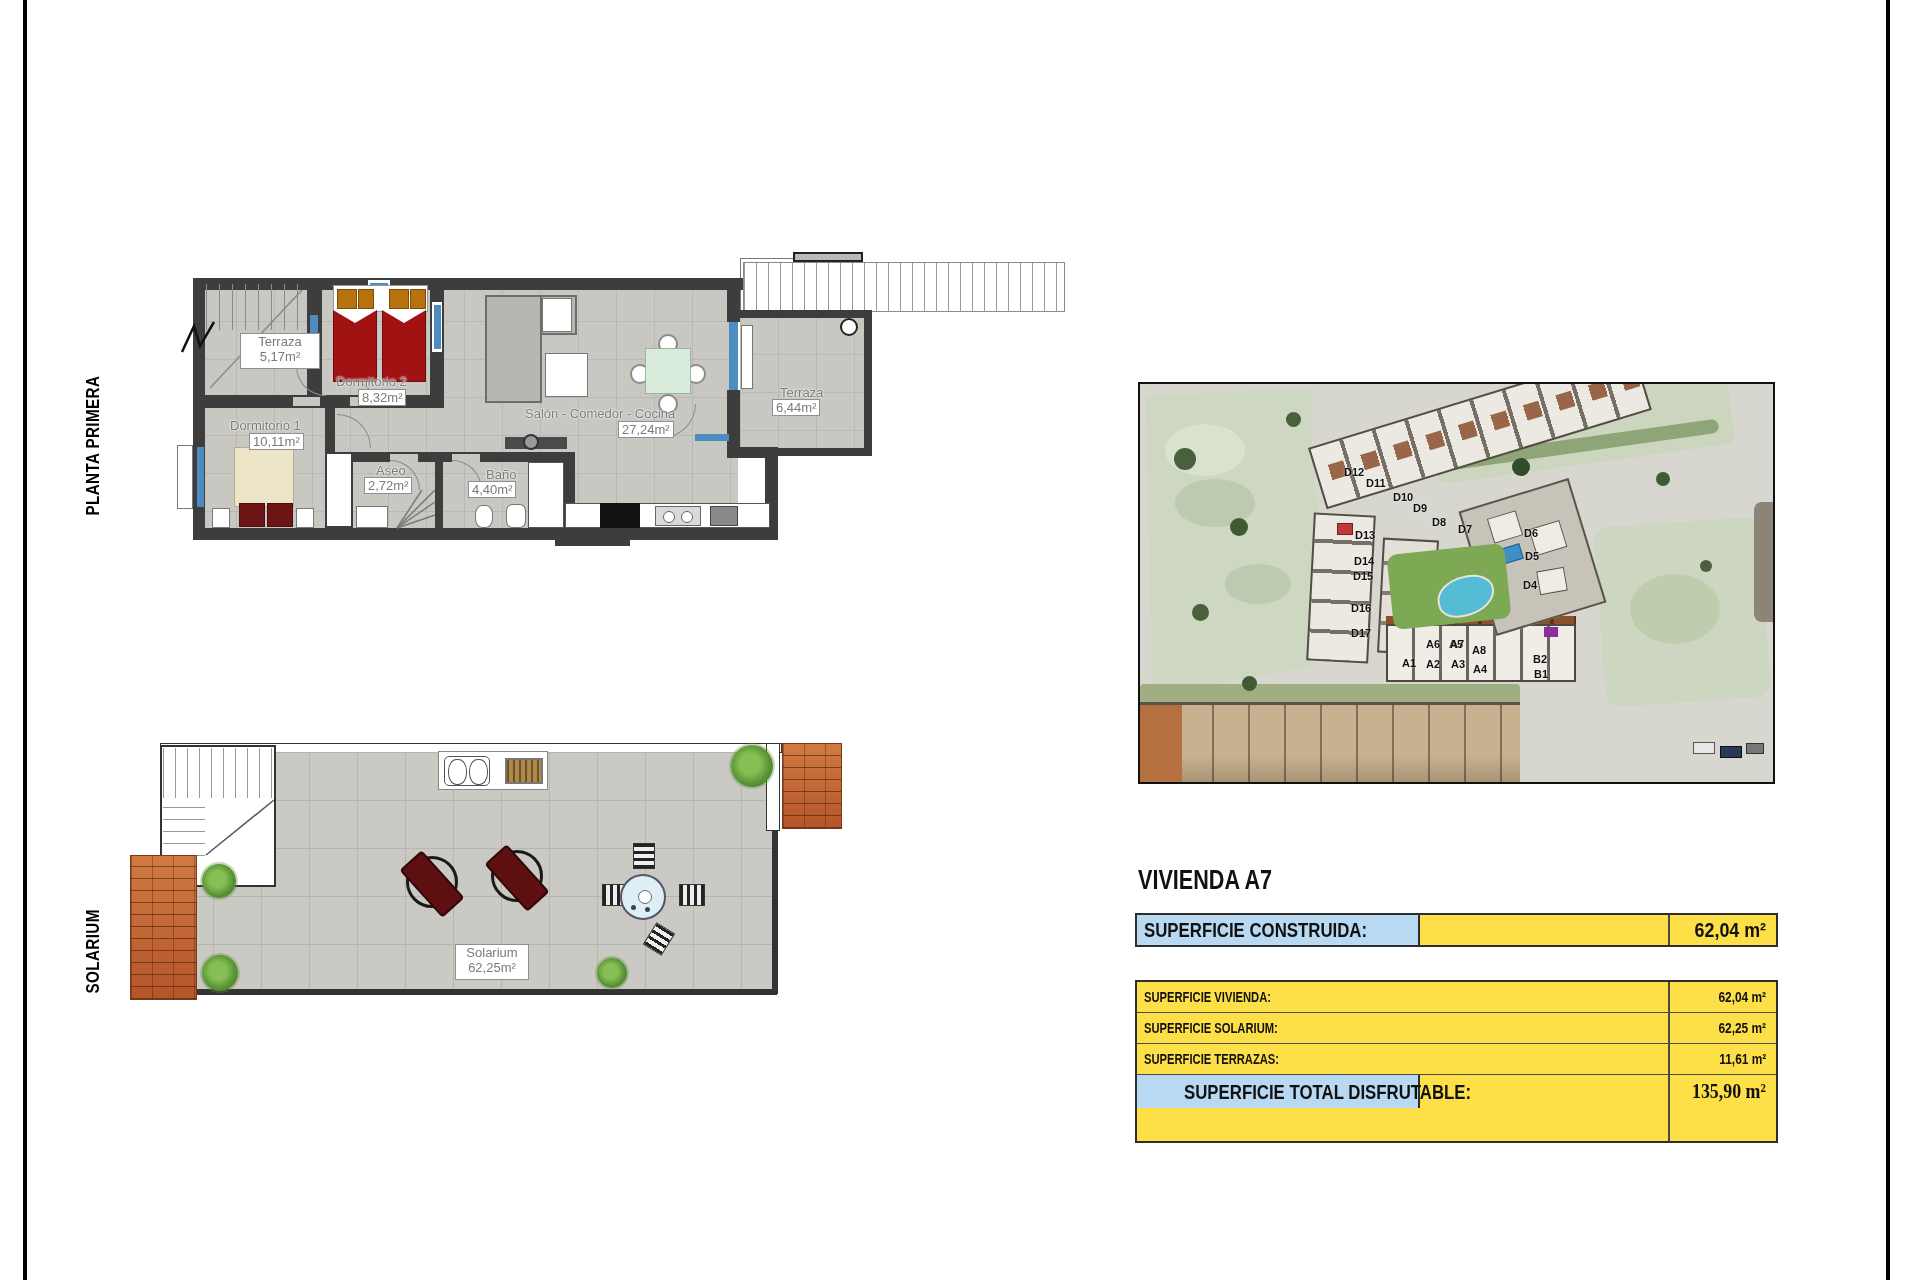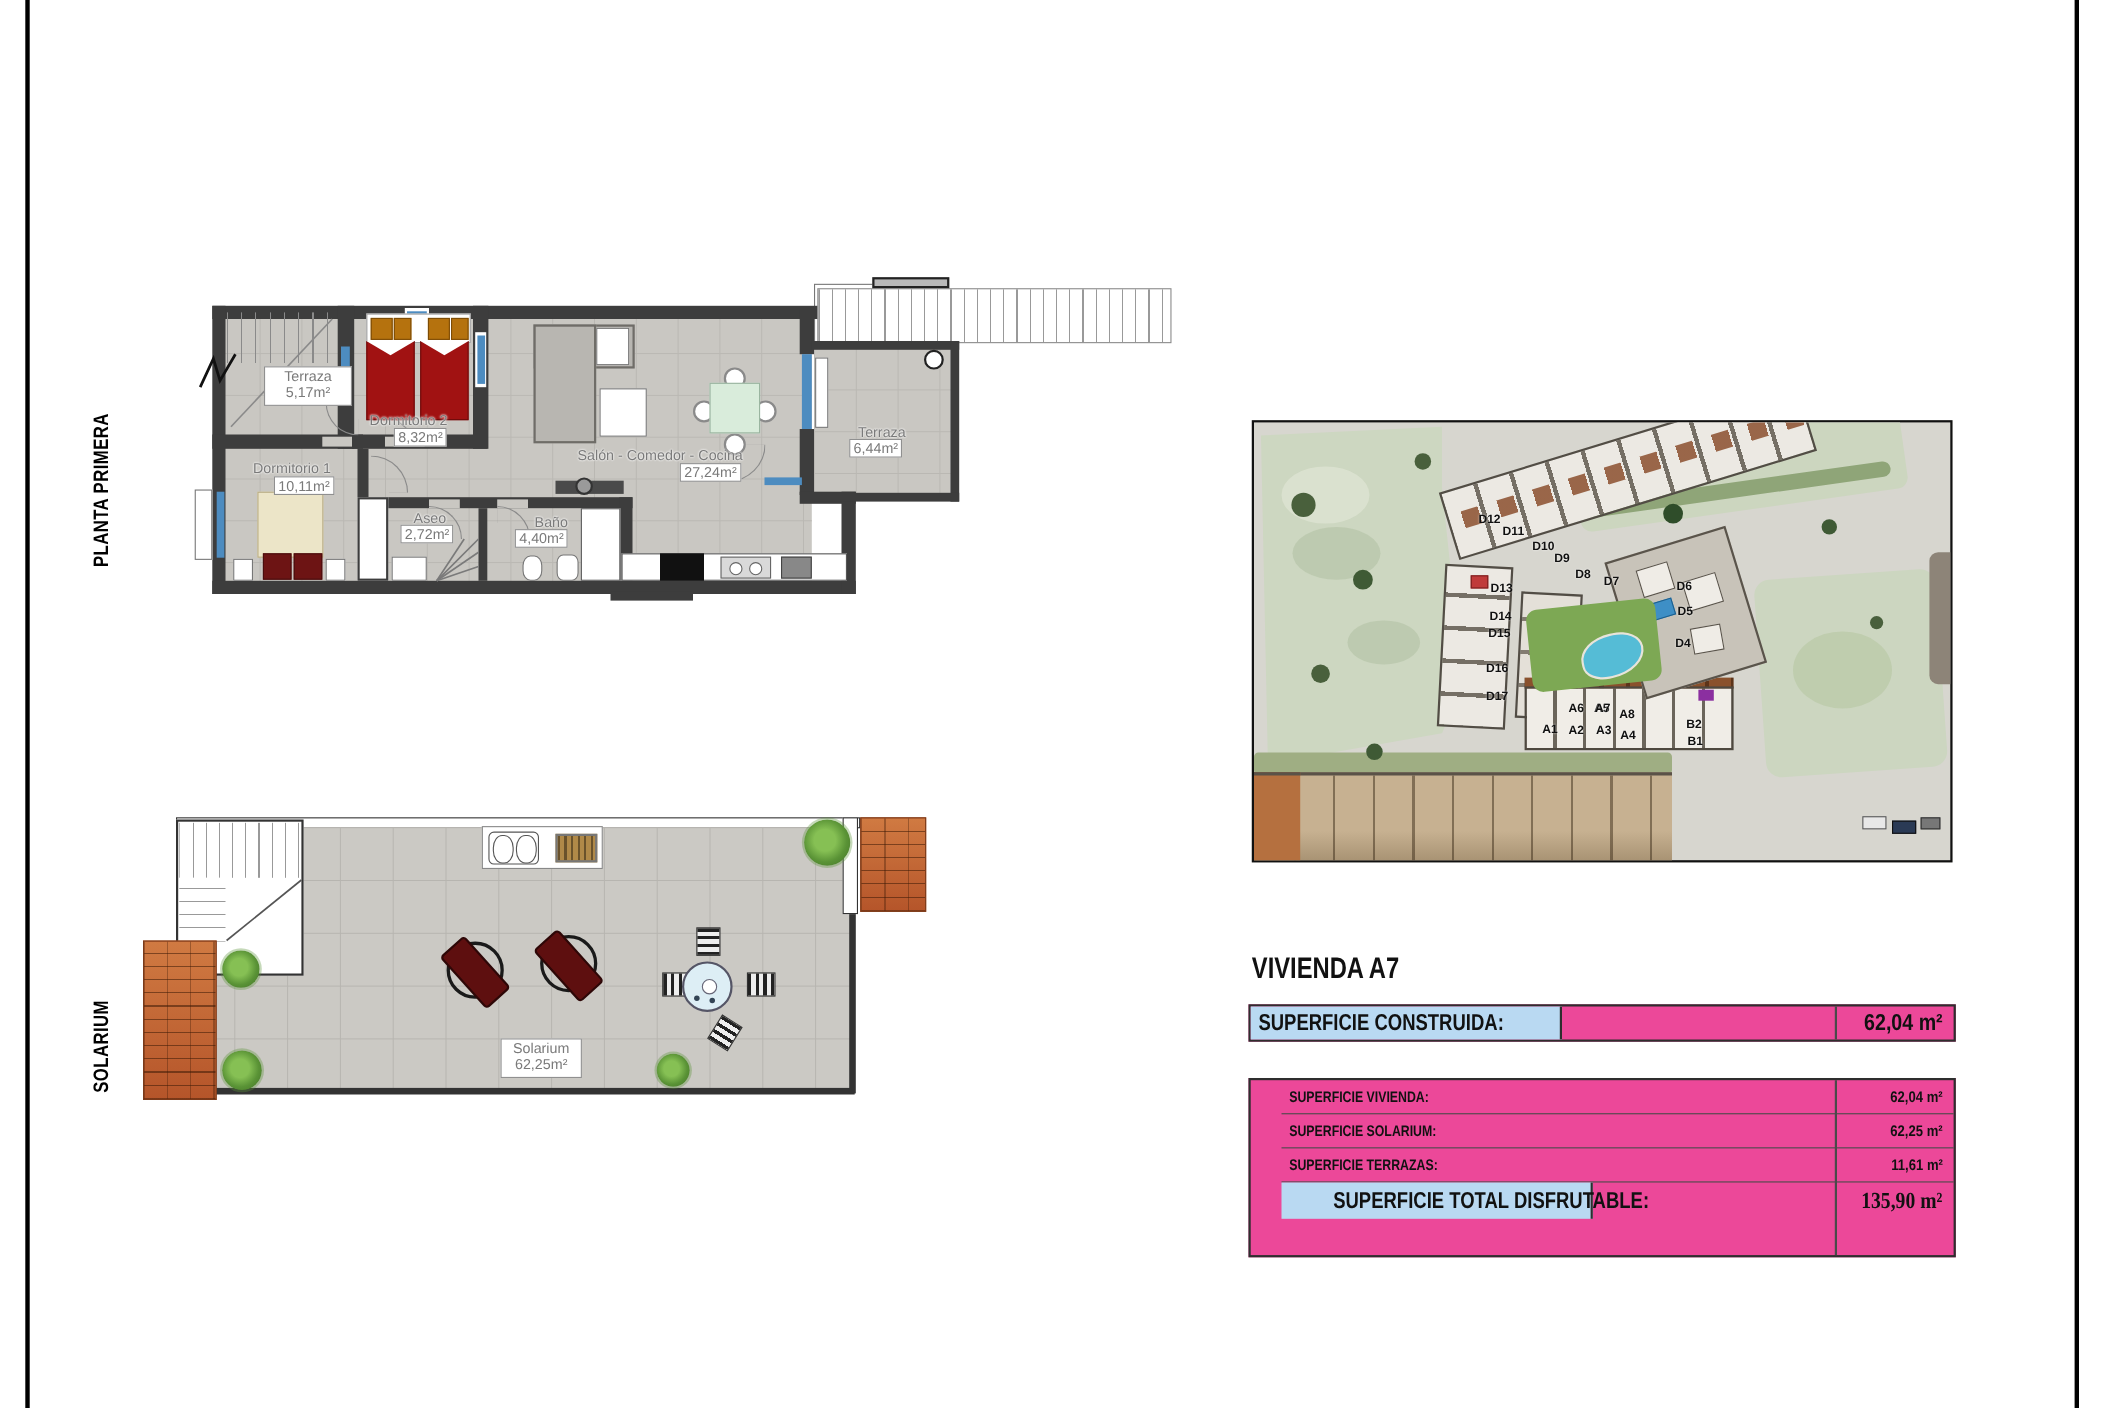--- a/index.html
+++ b/index.html
@@ -37,21 +37,21 @@
   .vlabel{position:absolute;transform:rotate(-90deg);transform-origin:0 0;
     font-weight:bold;color:#000;font-size:19px;letter-spacing:.5px;white-space:nowrap;
     text-align:center;}
   .cx{display:inline-block;transform:scaleX(.8);transform-origin:0 50%;white-space:nowrap;}
   .cxc{display:inline-block;transform:scaleX(.8);transform-origin:50% 50%;white-space:nowrap;}
   .cxr{display:inline-block;transform:scaleX(.85);transform-origin:100% 50%;white-space:nowrap;}
   .mlbl{position:absolute;font-size:11px;font-weight:bold;color:#101010;
     text-shadow:0 0 2px rgba(255,255,255,.8);white-space:nowrap;}
   .schair{position:absolute;border:1px solid #333;box-sizing:border-box;}
   .frame{position:absolute;top:0;bottom:0;width:4px;background:#000;}
-  #t1,#t2{position:absolute;border:2px solid #2e2e2e;box-sizing:border-box;background:#ec4899;padding-left:28px;}
+  #t1,#t2{position:absolute;border:2px solid #2e2e2e;box-sizing:border-box;background:#fde047;}
   .t-label-big{font-weight:bold;font-size:21px;color:#111;line-height:30px;padding-left:7px;}
   .t-label-sm{font-weight:bold;font-size:14px;color:#111;line-height:30px;padding-left:7px;}
   .t-val-big{position:absolute;right:10px;top:0;font-weight:bold;font-size:21px;color:#111;line-height:30px;}
   .t-val-sm{position:absolute;right:10px;top:0;font-weight:bold;font-size:14px;color:#111;line-height:30px;}
   .bluecell{position:absolute;left:0;top:0;width:283px;background:#b9d9f2;border-right:2px solid #2e2e2e;box-sizing:border-box;}
   .vline{position:absolute;top:0;bottom:0;width:2px;background:#4a4a4a;}
   .trow{position:relative;height:30px;border-bottom:1px solid #4a4a4a;}
 </style>
 </head>
 <body>

